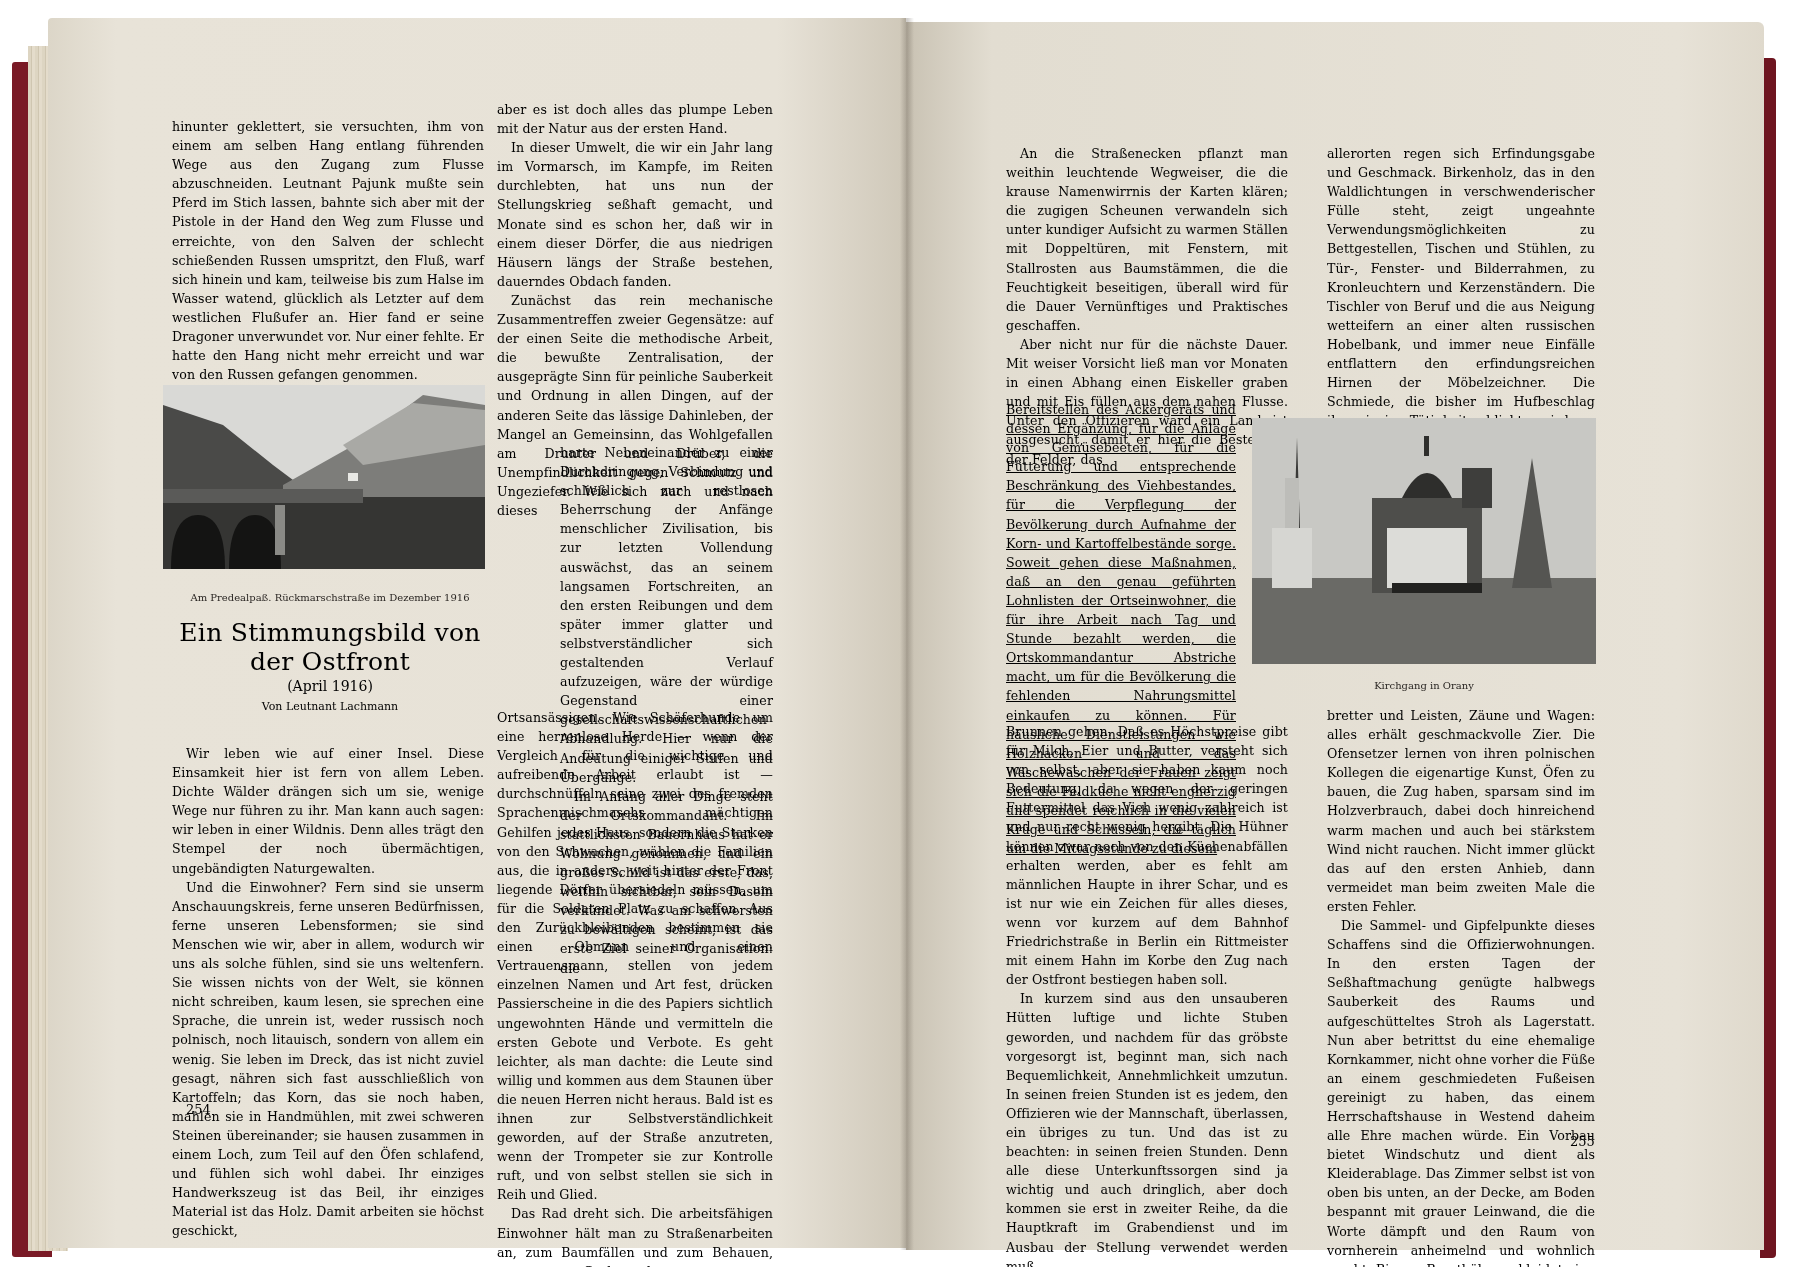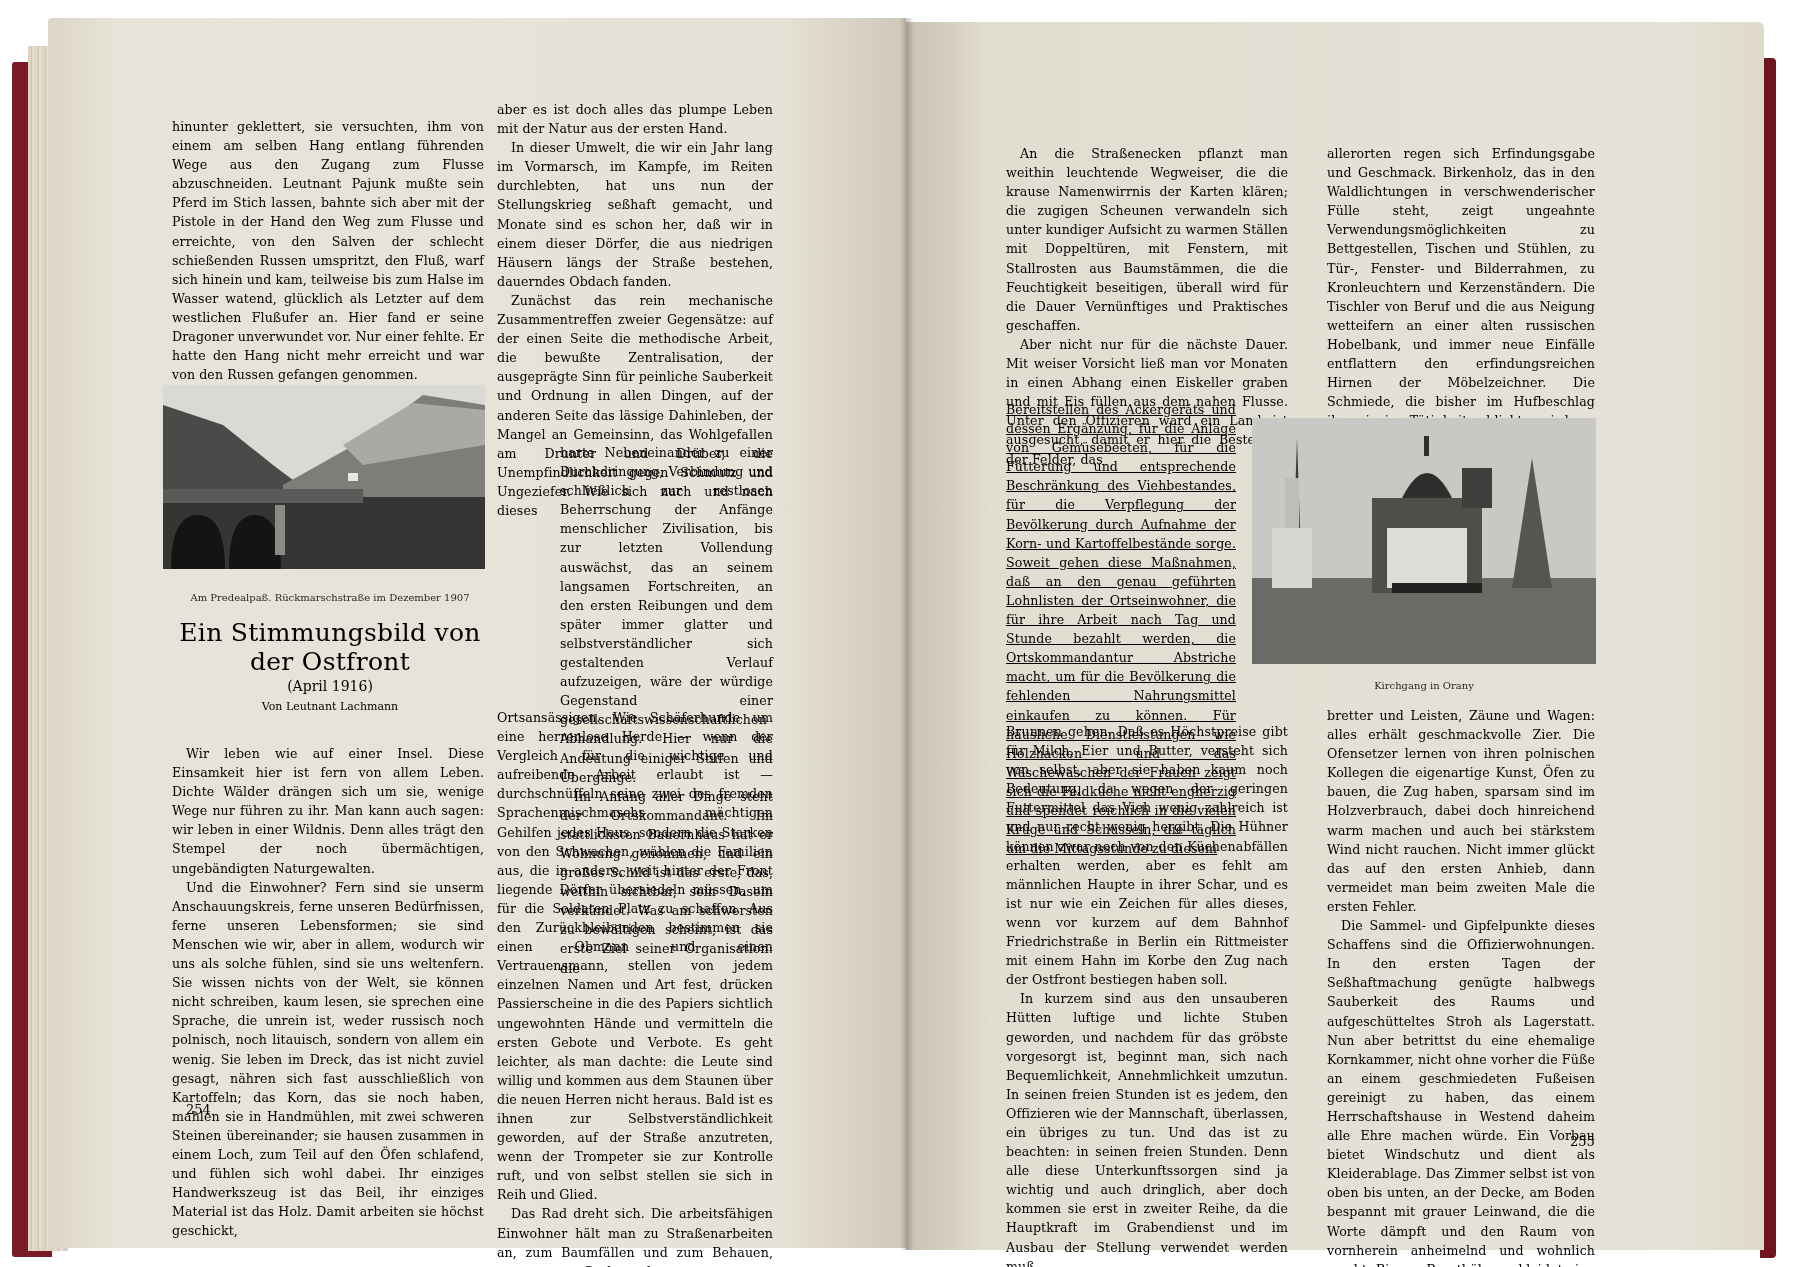--- a/index.html
+++ b/index.html
@@ -48,21 +48,21 @@
     <polygon points="120,100 200,55 260,10 322,20 322,120 120,120" fill="#7d7d7a"></polygon>
     <polygon points="180,60 250,18 322,25 322,60 200,80" fill="#a9a9a5"></polygon>
     <rect x="0" y="112" width="322" height="72" fill="#353533"></rect>
     <rect x="0" y="104" width="200" height="14" fill="#5a5a58"></rect>
     <path d="M8,184 Q8,130 35,130 Q62,130 62,184 Z" fill="#141413"></path>
     <path d="M66,184 Q66,130 92,130 Q118,130 118,184 Z" fill="#141413"></path>
     <rect x="112" y="120" width="10" height="50" fill="#8a8a86"></rect>
     <rect x="185" y="88" width="10" height="8" fill="#e8e8e4"></rect>
   </svg>
 </div>
-<div class="caption" style="left:180px;top:592px;width:300px;">Am Predealpaß. Rückmarschstraße im Dezember 1907</div>
+<div class="caption" style="left:180px;top:592px;width:300px;">Am Predealpaß. Rückmarschstraße im Dezember 1916</div>
 
 <div class="title" style="left:170px;top:618px;width:320px;">
   <div class="h">Ein Stimmungsbild von der Ostfront</div>
   <div class="sub">(April 1916)</div>
   <div class="by">Von Leutnant Lachmann</div>
 </div>
 
 <div class="col" style="left:172px;top:744px;width:312px;">
   <p>Wir leben wie auf einer Insel. Diese Einsamkeit hier ist fern von allem Leben. Dichte Wälder drängen sich um sie, wenige Wege nur führen zu ihr. Man kann auch sagen: wir leben in einer Wildnis. Denn alles trägt den Stempel der noch übermächtigen, ungebändigten Naturgewalten.</p>
   <p>Und die Einwohner? Fern sind sie unserm Anschauungskreis, ferne unseren Bedürfnissen, ferne unseren Lebensformen; sie sind Menschen wie wir, aber in allem, wodurch wir uns als solche fühlen, sind sie uns weltenfern. Sie wissen nichts von der Welt, sie können nicht schreiben, kaum lesen, sie sprechen eine Sprache, die unrein ist, weder russisch noch polnisch, noch litauisch, sondern von allem ein wenig. Sie leben im Dreck, das ist nicht zuviel gesagt, nähren sich fast ausschließlich von Kartoffeln; das Korn, das sie noch haben, mahlen sie in Handmühlen, mit zwei schweren Steinen übereinander; sie hausen zusammen in einem Loch, zum Teil auf den Öfen schlafend, und fühlen sich wohl dabei. Ihr einziges Handwerkszeug ist das Beil, ihr einziges Material ist das Holz. Damit arbeiten sie höchst geschickt,</p>

